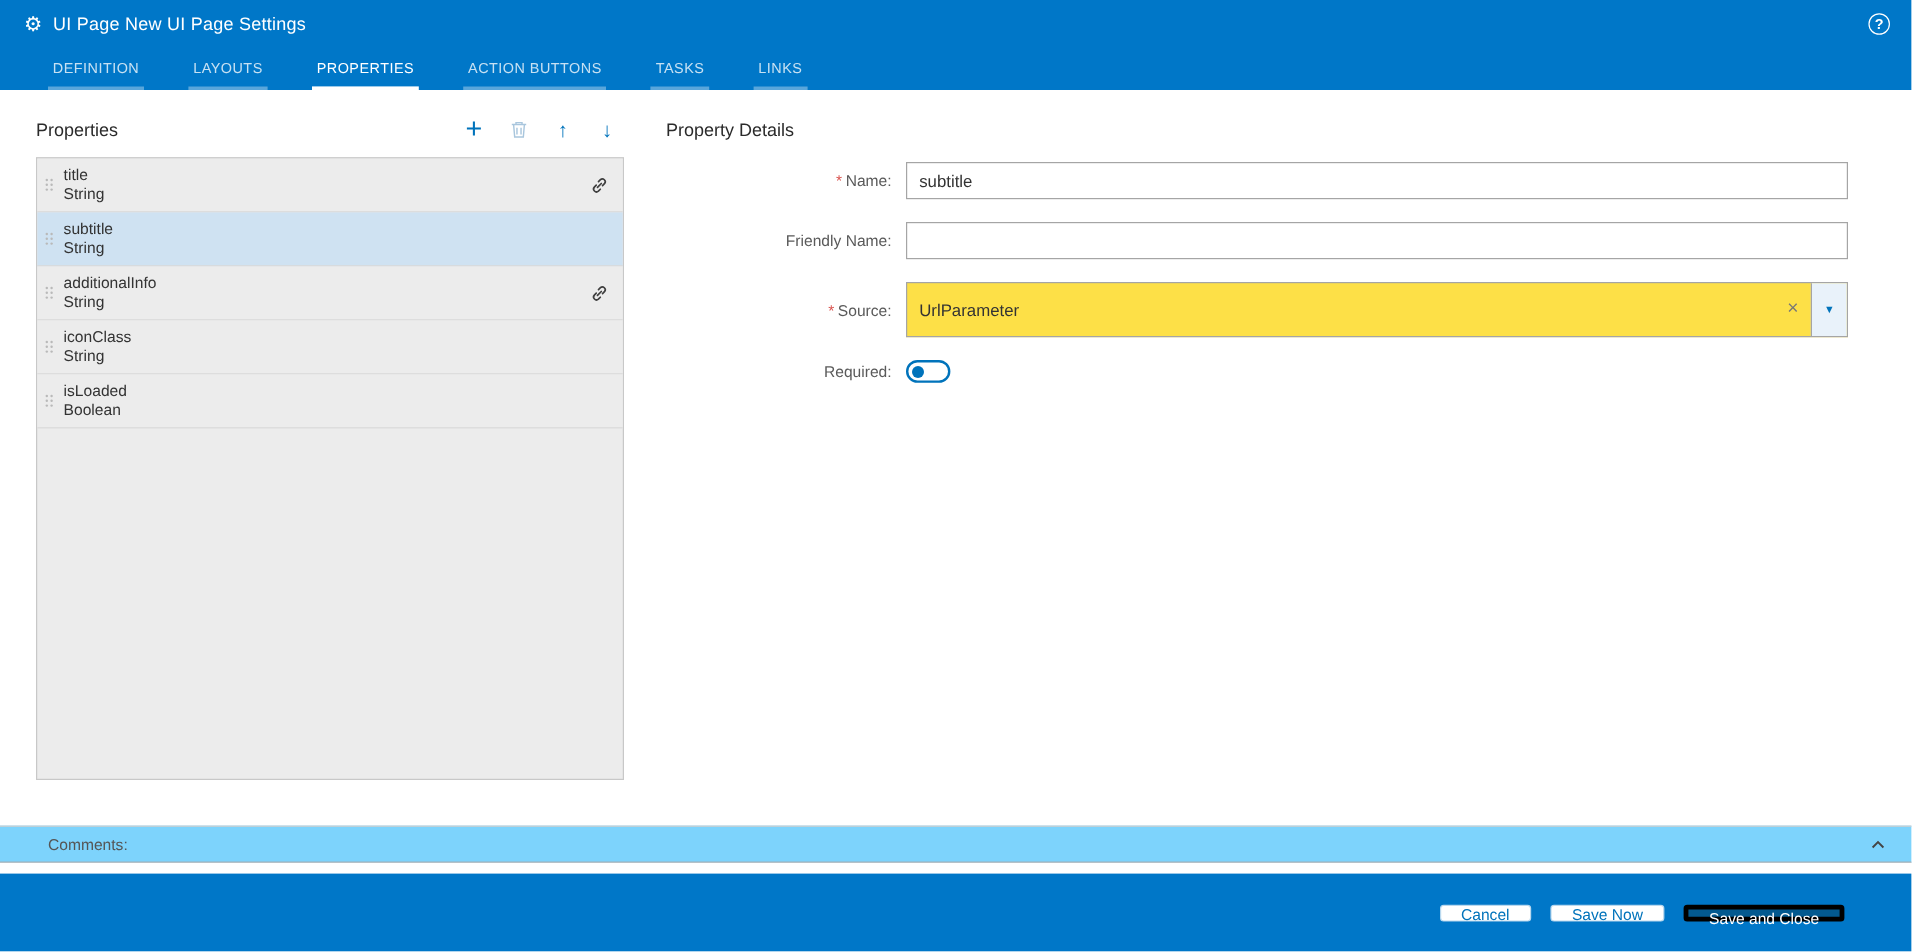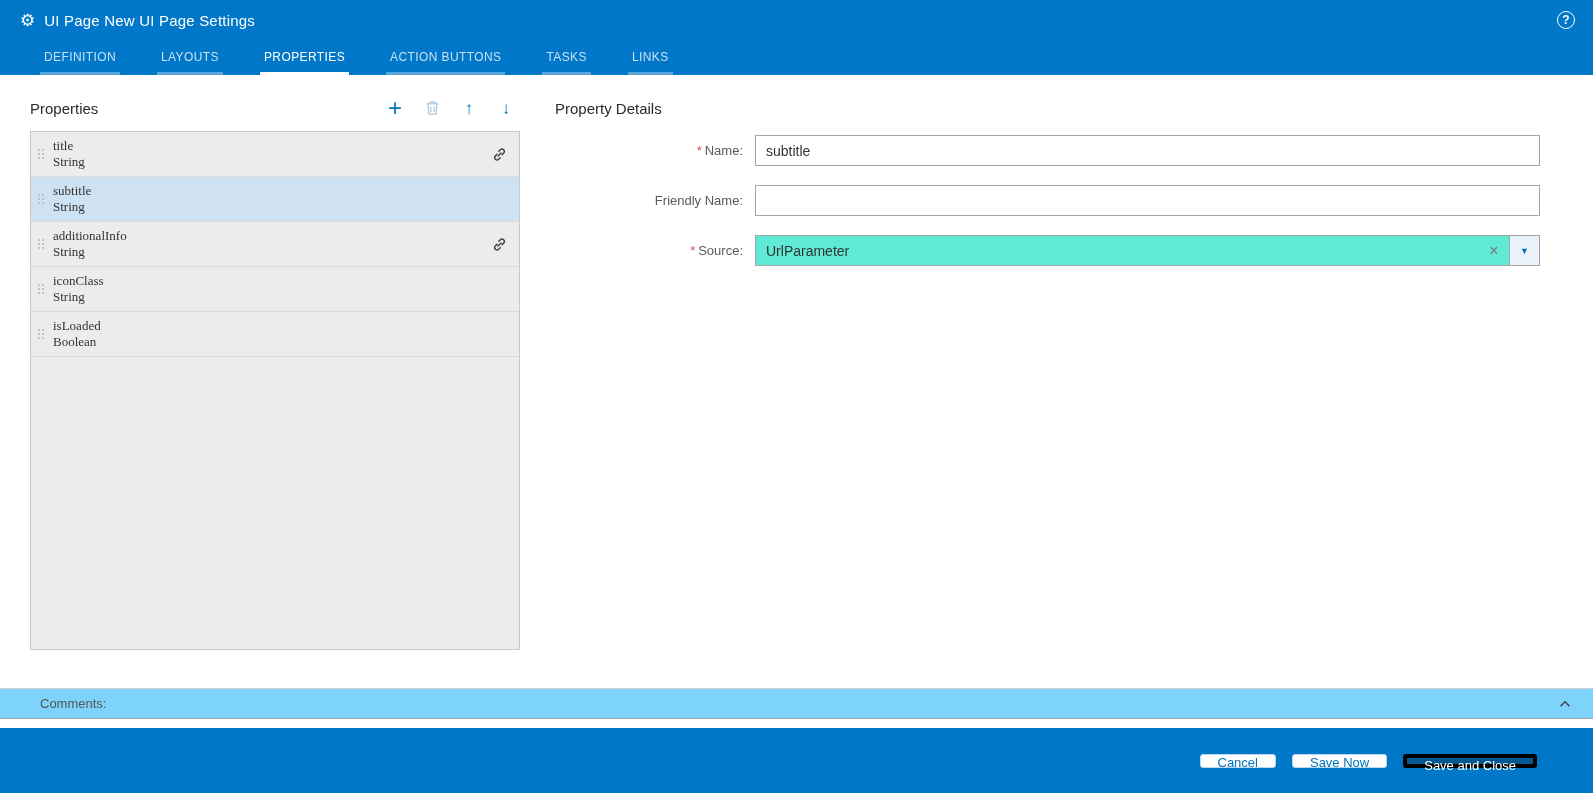--- a/index.html
+++ b/index.html
@@ -32,39 +32,39 @@
   .phead { display: flex; align-items: center; height: 30px; }
   .ptitle { font-size: 15px; color: #2b2b2b; }
   .ltools { margin-left: auto; display: flex; align-items: center; gap: 17px; padding-right: 4px; }
   .tbtn { background: none; border: 0; padding: 0; cursor: pointer; color: #0073bb; line-height: 1;
     display: flex; align-items: center; justify-content: center; width: 20px; height: 22px; font-family: inherit; }
   .tbtn.add { font-size: 24px; }
   .tbtn.arrow { font-size: 17px; }
 
   .plist { margin-top: 8px; margin-bottom: 38px; flex: 1; border: 1px solid #c8c8c8; background: #ececec; overflow: hidden; }
   .prow { display: flex; align-items: center; height: 45px; padding: 0 12px 0 4px;
-    border-bottom: 1px solid #d9d9d9; cursor: pointer; background: #ececec; font-family: Liberation Serif, serif; }
+    border-bottom: 1px solid #d9d9d9; cursor: pointer; background: #ececec; }
   .prow.selected { background: #cfe2f2; }
   .drag { flex: 0 0 6px; width: 6px; height: 11px; margin: 0 9px 0 3px; position: relative; cursor: grab; }
   .drag::before { content: ""; position: absolute; left: 0; top: 0; width: 2px; height: 2px; border-radius: 50%;
     background: #b9b9b9;
     box-shadow: 0 4px 0 #b9b9b9, 0 8px 0 #b9b9b9, 4px 0 0 #b9b9b9, 4px 4px 0 #b9b9b9, 4px 8px 0 #b9b9b9; }
   .ptext { display: flex; flex-direction: column; line-height: 16px; font-size: 13px; color: #333; }
   .plink { margin-left: auto; display: flex; }
 
   
   .rpanel { flex: 1; padding-left: 35px; display: flex; flex-direction: column; }
   .form { margin-top: 12px; }
   .frow { display: flex; align-items: center; margin-bottom: 19px; }
   .flabel { flex: 0 0 200px; text-align: right; padding-right: 12px; font-size: 13px; color: #5a5a5a; }
   .req { color: #d9534f; margin-right: 3px; }
   .fwrap { flex: 1; display: flex; align-items: center; }
   .tinput { flex: 1; height: 31px; border: 1px solid #a5a5a5; background: #fff;
     font: 14px "Liberation Sans", sans-serif; color: #333; padding: 0 10px; }
-  .combo { flex: 1; display: flex; height: 31px; border: 1px solid #a5a5a5; background: #5eead4; }
+  .combo { flex: 1; display: flex; height: 46px; border: 1px solid #a5a5a5; background: #fde047; }
   .combo .cinput { flex: 1; border: 0; outline: none; font: 14px "Liberation Sans", sans-serif;
     color: #333; padding: 0 10px; background: transparent; }
   .cclear { flex: 0 0 30px; display: flex; align-items: center; justify-content: center;
     color: #777; font-size: 16px; cursor: pointer; }
   .ccaret { flex: 0 0 30px; border-left: 1px solid #a5a5a5; background: #e9f2fa; color: #0073bb;
     display: flex; align-items: center; justify-content: center; font-size: 9px; cursor: pointer; }
 
   .toggle { width: 37px; height: 19px; border: 2px solid #0073bb; border-radius: 11px;
     background: #fff; position: relative; cursor: pointer; }
   .toggle::after { content: ""; position: absolute; left: 3px; top: 2.5px; width: 10px; height: 10px;
@@ -213,20 +213,26 @@
           <span class="fwrap">
             <span class="combo">
               <input class="cinput" type="text" value="UrlParameter" style="">
               <span class="cclear">×</span>
               <span class="ccaret">▼</span>
             </span>
           </span>
         </div>
 
 
+        <div class="frow">
+          <span class="flabel">Required:</span>
+          <span class="fwrap">
+            <span class="toggle"></span>
+          </span>
+        </div>
 
       </div>
     </div>
   </div>
 
   <div class="comments">
     <span>Comments:</span>
     <button class="cchev">
       <svg width="16" height="16" viewBox="0 0 16 16" fill="none" stroke="#444" stroke-width="1.6">
         <path d="M3.5 10.2 L8 5.8 L12.5 10.2"></path>

